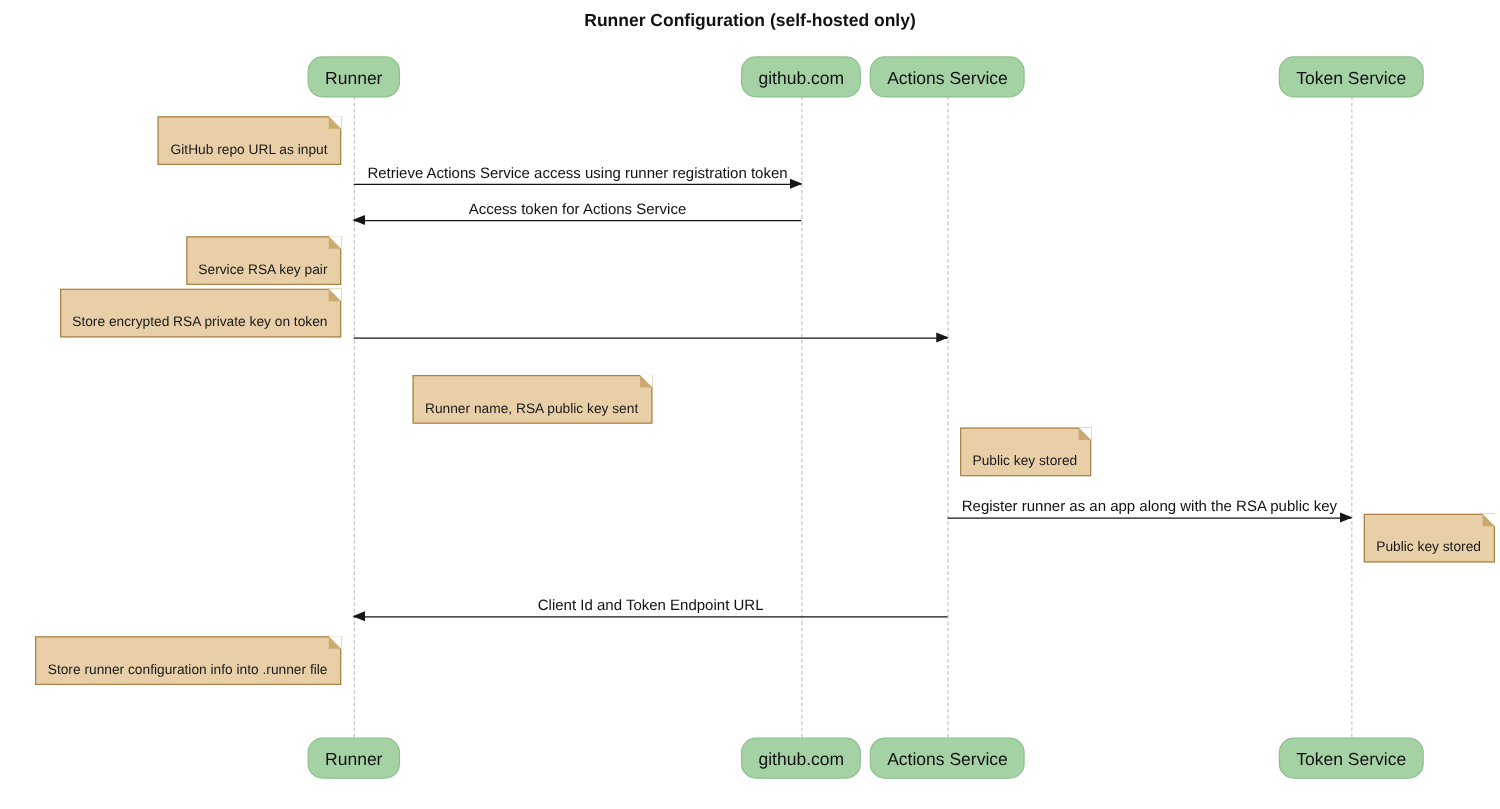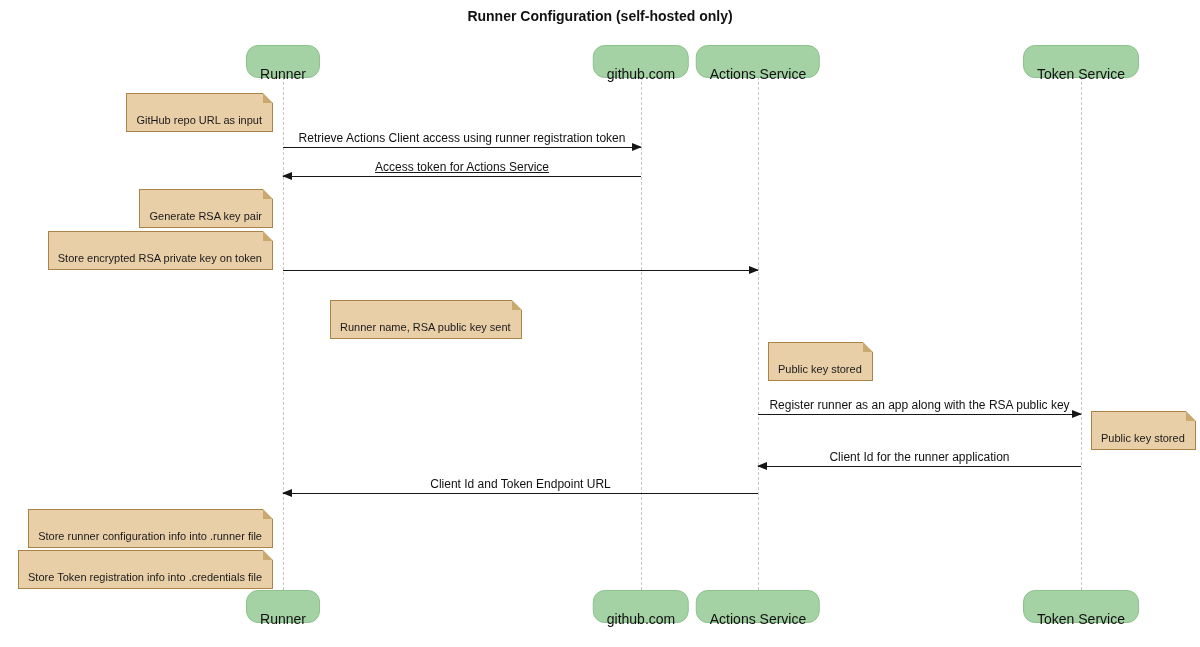--- a/index.html
+++ b/index.html
@@ -34,21 +34,21 @@
     border-left: 1px dashed var(--lifeline, #c8c8c8);
   }
   .participant {
     position: absolute;
     transform: translateX(-50%);
     background: var(--participant-fill, #a5d2a5);
     border: 1px solid var(--participant-border, #8cc28c);
     border-radius: 12px;
     height: 33px;
     line-height: 33px;
-    padding: 12px 13px;
+    padding: 0 13px;
     font-size: 14px;
     white-space: nowrap;
     box-sizing: border-box;
     color: #111111;
   }
   .participant.top { top: 45px; }
   .participant.bottom { top: 590px; }
   .note {
     position: absolute;
     background: var(--note-fill, #e9cfa8);
@@ -116,62 +116,55 @@
   <div class="participant top" style="left:641px;">github.com</div>
   <div class="participant top" style="left:758px;">Actions Service</div>
   <div class="participant top" style="left:1081px;">Token Service</div>
 
   <div class="participant bottom" style="left:283px;">Runner</div>
   <div class="participant bottom" style="left:641px;">github.com</div>
   <div class="participant bottom" style="left:758px;">Actions Service</div>
   <div class="participant bottom" style="left:1081px;">Token Service</div>
 
   <div class="msg dir-right" style="left:283px; top:131px; width:358px;">
-    <div class="msg-label">Retrieve Actions Client access using runner registration token</div>
+    <div class="msg-label">Retrieve Actions Service access using runner registration token</div>
     <div class="msg-line">
         <span class="arrowhead"></span>
       </div>
   </div>
 
-  <div class="msg dir-left" style="left:283px; top:160px; width:358px;text-decoration:underline;">
+  <div class="msg dir-left" style="left:283px; top:160px; width:358px;">
     <div class="msg-label">Access token for Actions Service</div>
     <div class="msg-line">
         <span class="arrowhead"></span>
       </div>
   </div>
 
   <div class="msg dir-right" style="left:283px; top:270px; width:475px;">
     <div class="msg-line">
         <span class="arrowhead"></span>
       </div>
   </div>
 
   <div class="msg dir-right" style="left:758px; top:381px; width:323px;margin-top:17px;">
     <div class="msg-label">Register runner as an app along with the RSA public key</div>
     <div class="msg-line">
         <span class="arrowhead"></span>
       </div>
   </div>
 
-  <div class="msg dir-left" style="left:758px; top:450px; width:323px;">
-    <div class="msg-label">Client Id for the runner application</div>
-    <div class="msg-line">
-        <span class="arrowhead"></span>
-      </div>
-  </div>
 
   <div class="msg dir-left" style="left:283px; top:477px; width:475px;">
     <div class="msg-label">Client Id and Token Endpoint URL</div>
     <div class="msg-line">
         <span class="arrowhead"></span>
       </div>
   </div>
 
   <div class="note" style="right:927px; top:93px;">GitHub repo URL as input</div>
-  <div class="note" style="right:927px; top:189px;">Generate RSA key pair</div>
+  <div class="note" style="right:927px; top:189px;">Service RSA key pair</div>
   <div class="note" style="right:927px; top:231px;">Store encrypted RSA private key on token</div>
   <div class="note" style="left:293px;  top:300px;margin-left:37px;">Runner name, RSA public key sent</div>
   <div class="note" style="left:768px;  top:342px;">Public key stored</div>
   <div class="note" style="left:1091px; top:411px;">Public key stored</div>
   <div class="note" style="right:927px; top:509px;margin-left:38px;">Store runner configuration info into .runner file</div>
-  <div class="note" style="right:927px; top:550px;">Store Token registration info into .credentials file</div>
 
 </div>
 
 </body></html>

